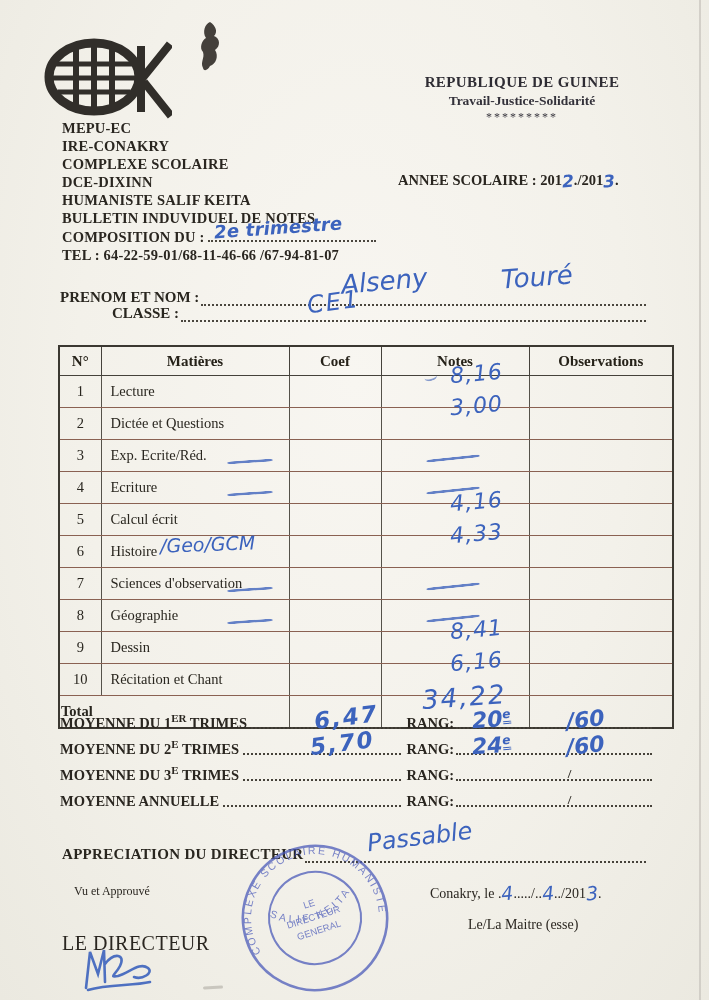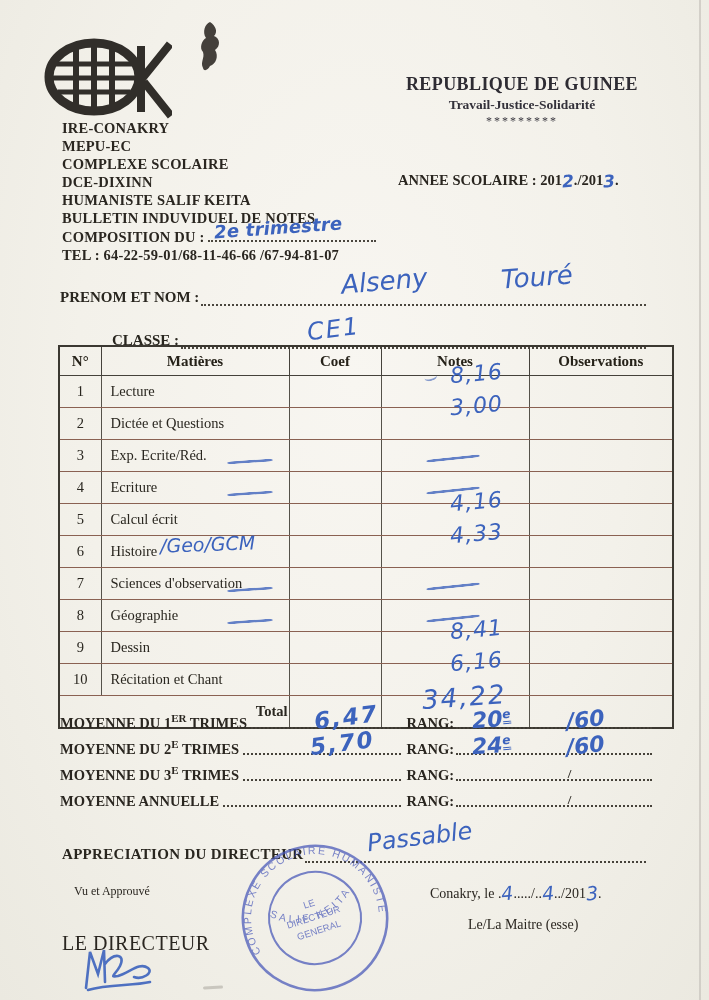--- a/index.html
+++ b/index.html
@@ -6,56 +6,56 @@
   #page{
     position:relative;width:709px;height:1000px;margin:0 auto;overflow:hidden;
     background:radial-gradient(ellipse at 50% 38%, #f8f6f1 0%, #f3f1ea 55%, #ebe9e0 100%);
     font-family:"Liberation Serif", serif;color:#29261f;
   }
   .abs{position:absolute;}
   
   .print{color:#2a2620;}
   .mast-left{left:62px;top:119px;line-height:18px;font-size:14.5px;font-weight:bold;letter-spacing:.2px;}
   .mast-right{left:392px;top:74px;width:260px;text-align:center;}
-  .republic{font-size:18px;font-weight:bold;letter-spacing:.4px;color:#2e2c33;}
+  .republic{font-size:15px;font-weight:bold;letter-spacing:.4px;color:#2e2c33;}
   .motto{font-size:13.5px;font-weight:bold;margin-top:2px;color:#33313a;}
   .stars{font-size:12px;letter-spacing:2px;margin-top:1px;color:#3a3840;}
   .annee{left:398px;top:169px;font-size:14.5px;font-weight:bold;white-space:nowrap;}
   
   .hand{
     font-family:"DejaVu Sans", sans-serif;font-style:italic;color:#3c63bd;
     white-space:nowrap;pointer-events:none;
   }
   .hand-sm{font-size:17px;display:inline-block;transform:rotate(-4deg);position:relative;top:2px;}
   
   .dotline{border-bottom:2.4px dotted #4a463e;}
   .name-line{left:60px;top:288px;width:586px;display:flex;align-items:flex-end;position:absolute;}
   .field-label{font-size:15px;font-weight:bold;white-space:nowrap;}
   .fill-dots{flex:1;height:16px;position:relative;margin-left:2px;}
   .hand-first{position:absolute;left:140px;top:-22px;font-size:26px;transform:rotate(-5deg);}
   .hand-last{position:absolute;left:300px;top:-26px;font-size:26px;transform:rotate(-4deg);}
-  .class-line{left:112px;top:331px;width:534px;display:flex;align-items:flex-end;position:absolute;}
+  .class-line{left:112px;top:304px;width:534px;display:flex;align-items:flex-end;position:absolute;}
   .hand-class{position:absolute;left:126px;top:-16px;font-size:24px;transform:rotate(-7deg);letter-spacing:2px;}
   
   table.grades{
     position:absolute;left:58px;top:345px;width:614px;border-collapse:collapse;table-layout:fixed;
     border:2px solid #3b3831;font-family:"Liberation Serif",serif;
   }
   table.grades th{
     border:1.5px solid #45423b;font-size:15px;font-weight:bold;height:26px;position:relative;color:#262219;
   }
   table.grades td{
     border-left:1.4px solid #55524a;border-right:1.4px solid #55524a;
     border-top:1.2px solid #8a6152;border-bottom:1.2px solid #8a6152;
     height:29px;position:relative;font-size:14.5px;
   }
   .c-num{text-align:center;}
   .mat-label{padding-left:8px;}
   .total-row td{border-top:1.4px solid #55524a;}
-  .c-total-label{text-align:right;font-weight:bold;font-size:15px;margin-left:8px;}
+  .c-total-label{text-align:left;font-weight:bold;font-size:15px;margin-left:8px;}
   .note-val{position:absolute;right:26px;top:-15px;font-size:22px;transform:rotate(-5deg);letter-spacing:1px;}
   .total-val{position:absolute;right:22px;top:-14px;font-size:26px;transform:rotate(-4deg);letter-spacing:2px;}
   .mat-annot{position:absolute;left:58px;top:-3px;font-size:19px;transform:rotate(-2deg);}
   .pen-dash{position:absolute;display:block;height:0;border-top:3px solid #4a6cc0;border-radius:50%/5px;opacity:.85;}
   .mat-dash{right:16px;bottom:8px;width:46px;transform:rotate(-4deg);}
   .note-dash{left:44px;bottom:11px;width:54px;transform:rotate(-6deg);}
   .notes-mark{position:absolute;left:42px;bottom:-6px;width:13px;height:6px;border-bottom:2.5px solid #6c86c5;border-radius:50%;transform:rotate(-14deg);opacity:.8;}
   
   #averages{left:60px;top:706px;width:592px;position:absolute;}
   .avg-line{position:relative;height:26px;display:flex;align-items:flex-end;font-size:14.5px;font-weight:bold;}
@@ -100,22 +100,22 @@
     <path d="M14 2 C20 6 22 12 18 16 C24 18 25 26 19 30 C23 36 20 44 14 46 C12 50 8 52 7 48 C4 42 9 38 7 32 C3 28 6 20 10 18 C6 12 9 4 14 2 Z" fill="#24211c" opacity="0.85"></path>
   </svg>
 
   <div class="abs mast-right">
     <div class="republic">REPUBLIQUE DE GUINEE</div>
     <div class="motto">Travail-Justice-Solidarité</div>
     <div class="stars">*********</div>
   </div>
 
   <div class="abs mast-left print">
+    <div>MEPU-EC</div>
     <div>IRE-CONAKRY</div>
-    <div>MEPU-EC</div>
     <div>COMPLEXE SCOLAIRE</div>
     <div>DCE-DIXINN</div>
     <div>HUMANISTE SALIF KEITA</div>
     <div>BULLETIN INDUVIDUEL DE NOTES</div>
     <div style="position:relative;">
       <span>COMPOSITION DU :</span>
       <span class="dotline" style="display:inline-block;width:168px;height:13px;position:relative;">
         <span class="hand" style="position:absolute;left:6px;top:-8px;font-size:18px;transform:rotate(-4deg);">2e trimestre</span>
       </span>
     </div>

